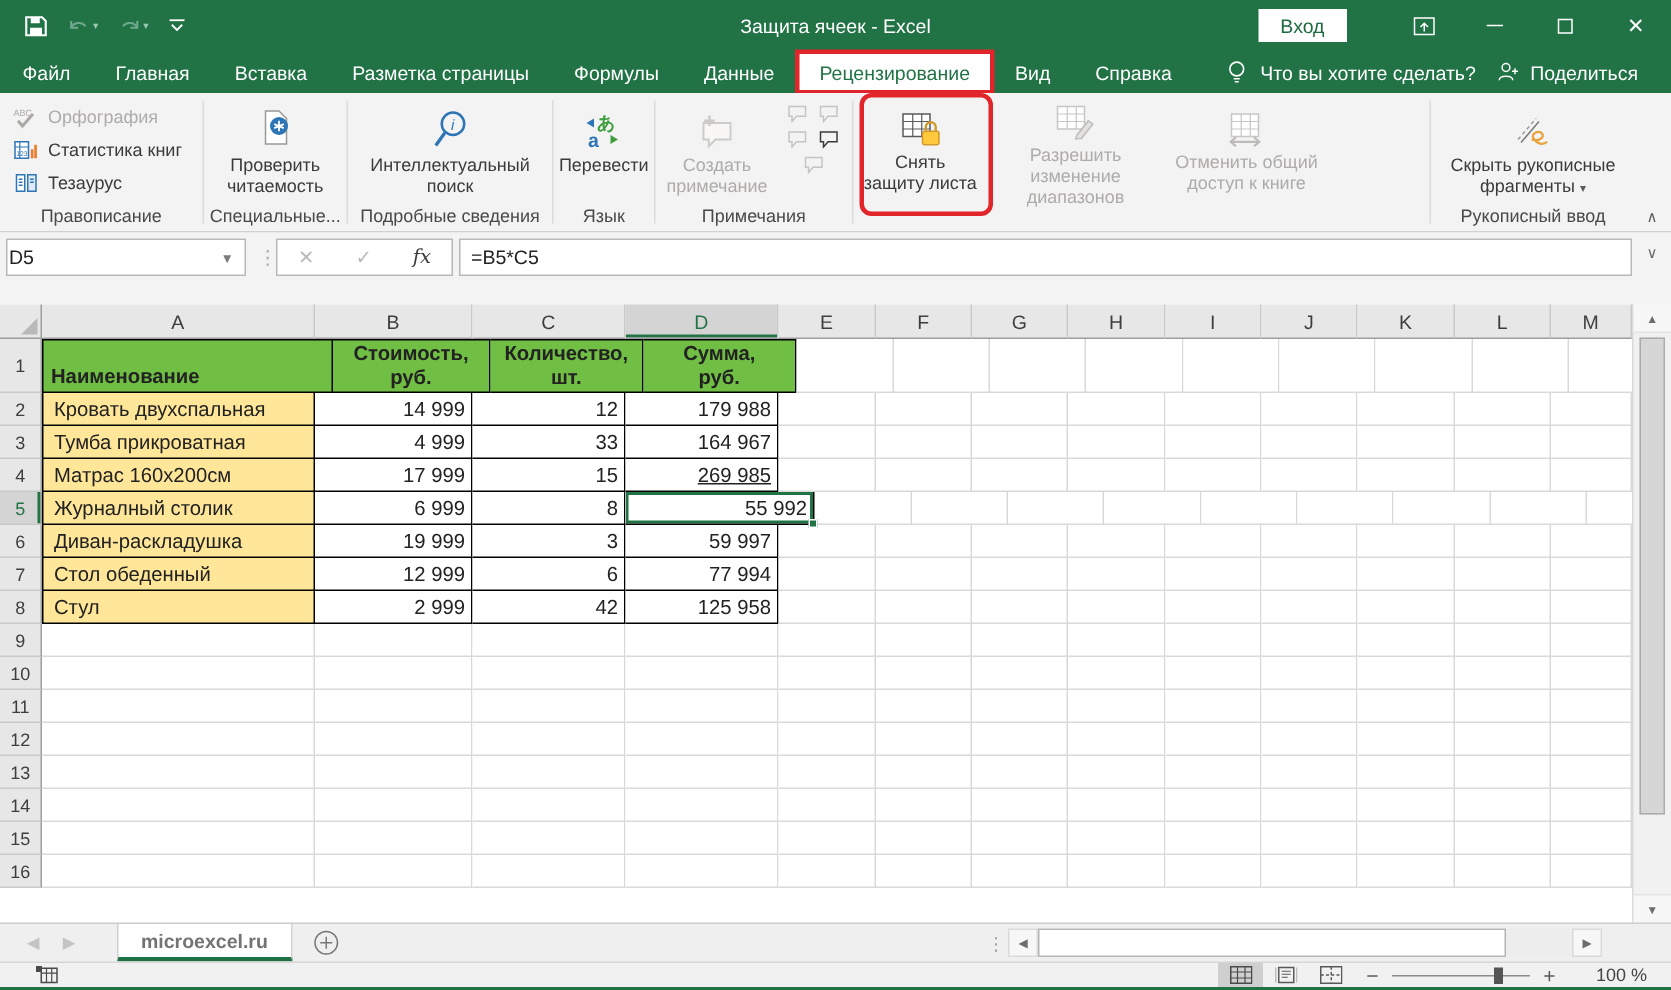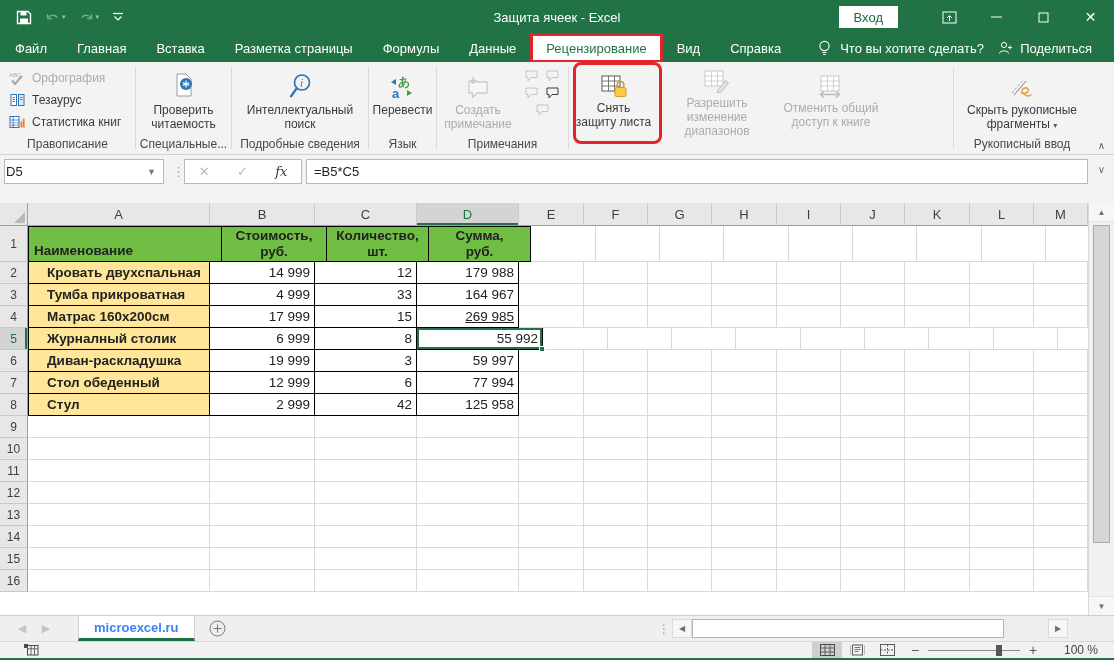--- a/index.html
+++ b/index.html
@@ -89,21 +89,21 @@
   .grh.sel { background:#D4D4D4; color:#217346; box-shadow:inset -2px 0 0 #217346; }
   .gcell { flex:none; background:#fff; border-right:1px solid #D9D9D9;
     border-bottom:1px solid #D9D9D9; position:relative; }
   .th { background:#70BF44; border-right:1px solid #000; border-bottom:1px solid #000;
     border-top:1px solid #000; font-weight:bold; font-size:13.5px; display:flex;
     align-items:center; justify-content:center; text-align:center; white-space:pre-line;
     line-height:16px; }
   .thname { justify-content:flex-start; align-items:flex-end; padding:2px 5px; text-align:left; }
   .cleft { border-left:1px solid #000; }
   .ta { background:#FFE699; border-right:1px solid #000; border-bottom:1px solid #000;
-    display:flex; align-items:center; padding-left:18px; font-size:13.5px; white-space:nowrap; overflow:hidden;font-weight:bold; }
+    display:flex; align-items:center; padding-left:7px; font-size:13.5px; white-space:nowrap; overflow:hidden; }
   .tn { border-right:1px solid #000; border-bottom:1px solid #000; display:flex;
     align-items:center; justify-content:flex-end; padding-right:4px; font-size:13.5px; }
   .selcell { box-shadow:inset 0 0 0 2px #217346; z-index:2; }
   .handle { position:absolute; right:-3px; bottom:-3px; width:6px; height:6px;
     background:#217346; border:1px solid #fff; z-index:3; }
 
   
   .vscroll { position:absolute; top:203px; left:1088px; width:26px; height:412px;
     background:#F1F1F1; border-left:1px solid #D9D9D9; display:flex; flex-direction:column;
     align-items:center; }
@@ -113,21 +113,21 @@
   .vs-thumb { width:17px; height:318px; margin-top:3px; background:#D6D6D6;
     border:1px solid #ABABAB; flex:none; }
 
   
   .sheetbar { position:absolute; top:615px; left:0; width:1114px; height:26px;
     background:#EFEFEF; border-top:1px solid #CFCFCF; display:flex; align-items:stretch;
     font-size:13px; }
   .nav { width:24px; display:flex; align-items:center; justify-content:center;
     color:#C4C4C4; font-size:11px; }
   .stab { margin-left:20px; background:#fff; border-left:1px solid #D0D0D0;
-    border-right:1px solid #D0D0D0; border-bottom:3px solid #1E7145; color:#3b82f6;
+    border-right:1px solid #D0D0D0; border-bottom:3px solid #1E7145; color:#737373;
     font-weight:bold; display:flex; align-items:center; padding:0 15px; }
   .addsheet { width:46px; display:flex; align-items:center; justify-content:center; }
   .hdots { position:absolute; left:658px; top:6px; color:#9a9a9a; font-size:12px; }
   .hscroll { position:absolute; left:672px; top:3px; width:396px; height:19px;
     display:flex; align-items:center; }
   .hs-btn { width:20px; height:19px; border:1px solid #DADADA; background:#F7F7F7;
     color:#6d6d6d; display:flex; align-items:center; justify-content:center;
     font-size:8px; flex:none; }
   .hs-thumb { width:312px; height:19px; background:#FFF; border:1px solid #B5B5B5; flex:none; }
   .hs-track { flex:1; background:#EDEDED; height:19px; }
@@ -243,39 +243,39 @@
           <span class="ico">
               <svg width="18" height="15" viewBox="0 0 18 15">
                 <text x="1" y="6" font-size="6" fill="#ABA9A7">ABC</text>
                 <path d="M4 9.5l3 3.5 7-8" fill="none" stroke="#ABA9A7" stroke-width="2"></path>
               </svg>
             </span>
           <span>Орфография</span>
         </div>
         <div class="sbtn">
           <span class="ico">
-              <svg width="15" height="14" viewBox="0 0 15 14">
-                <rect x="1" y="1.5" width="5.5" height="11" fill="#fff" stroke="#2E75B6"></rect>
-                <rect x="8.5" y="1.5" width="5.5" height="11" fill="#DEEBF7" stroke="#2E75B6"></rect>
-                <path d="M2.5 4.5h2.5M2.5 6.5h2.5M2.5 8.5h2.5M10 4.5h2.5M10 6.5h2.5" stroke="#2E75B6" stroke-width="0.9"></path>
-              </svg>
-            </span>
-          <span>Тезаурус</span>
-        </div>
-        <div class="sbtn">
-          <span class="ico">
               <svg width="16" height="14" viewBox="0 0 16 14">
                 <rect x="1" y="1.5" width="9" height="11" fill="#fff" stroke="#2E75B6"></rect>
                 <path d="M1 5h9M4.2 1.5v11" stroke="#2E75B6" stroke-width="0.8"></path>
                 <text x="1.8" y="11" font-size="4.6" fill="#2E75B6">123</text>
                 <rect x="11.5" y="6.5" width="1.8" height="6" fill="#ED7D31"></rect>
                 <rect x="13.8" y="3.5" width="1.8" height="9" fill="#ED7D31"></rect>
               </svg>
             </span>
           <span>Статистика книг</span>
+        </div>
+        <div class="sbtn">
+          <span class="ico">
+              <svg width="15" height="14" viewBox="0 0 15 14">
+                <rect x="1" y="1.5" width="5.5" height="11" fill="#fff" stroke="#2E75B6"></rect>
+                <rect x="8.5" y="1.5" width="5.5" height="11" fill="#DEEBF7" stroke="#2E75B6"></rect>
+                <path d="M2.5 4.5h2.5M2.5 6.5h2.5M2.5 8.5h2.5M10 4.5h2.5M10 6.5h2.5" stroke="#2E75B6" stroke-width="0.9"></path>
+              </svg>
+            </span>
+          <span>Тезаурус</span>
         </div>
       </div>
       <div class="glabel">Правописание</div>
     </div>
     <div class="gsep" style="left:135px;"></div>
 
     <div class="rgroup" style="left:136px;width:95px;">
       <div class="bigbtn" style="padding-top:4px;">
         <span class="bico">
             <svg width="22" height="27" viewBox="0 0 22 27">

